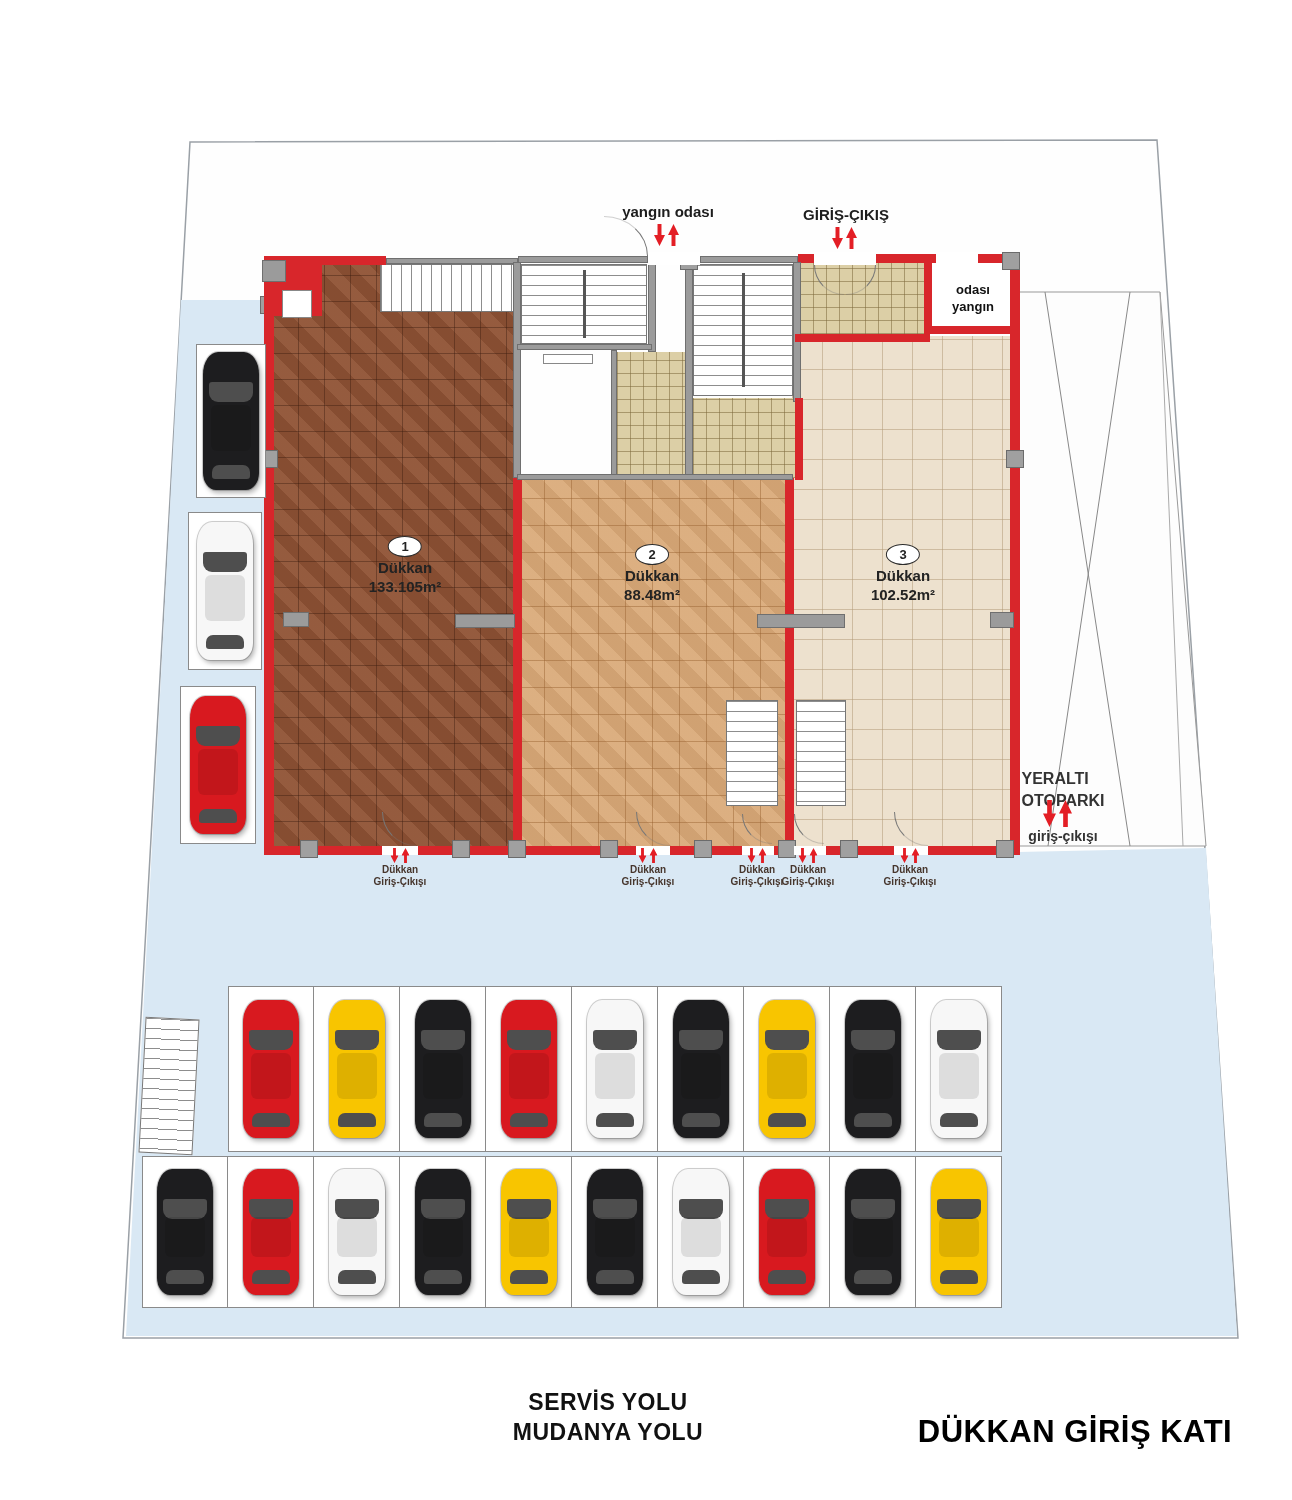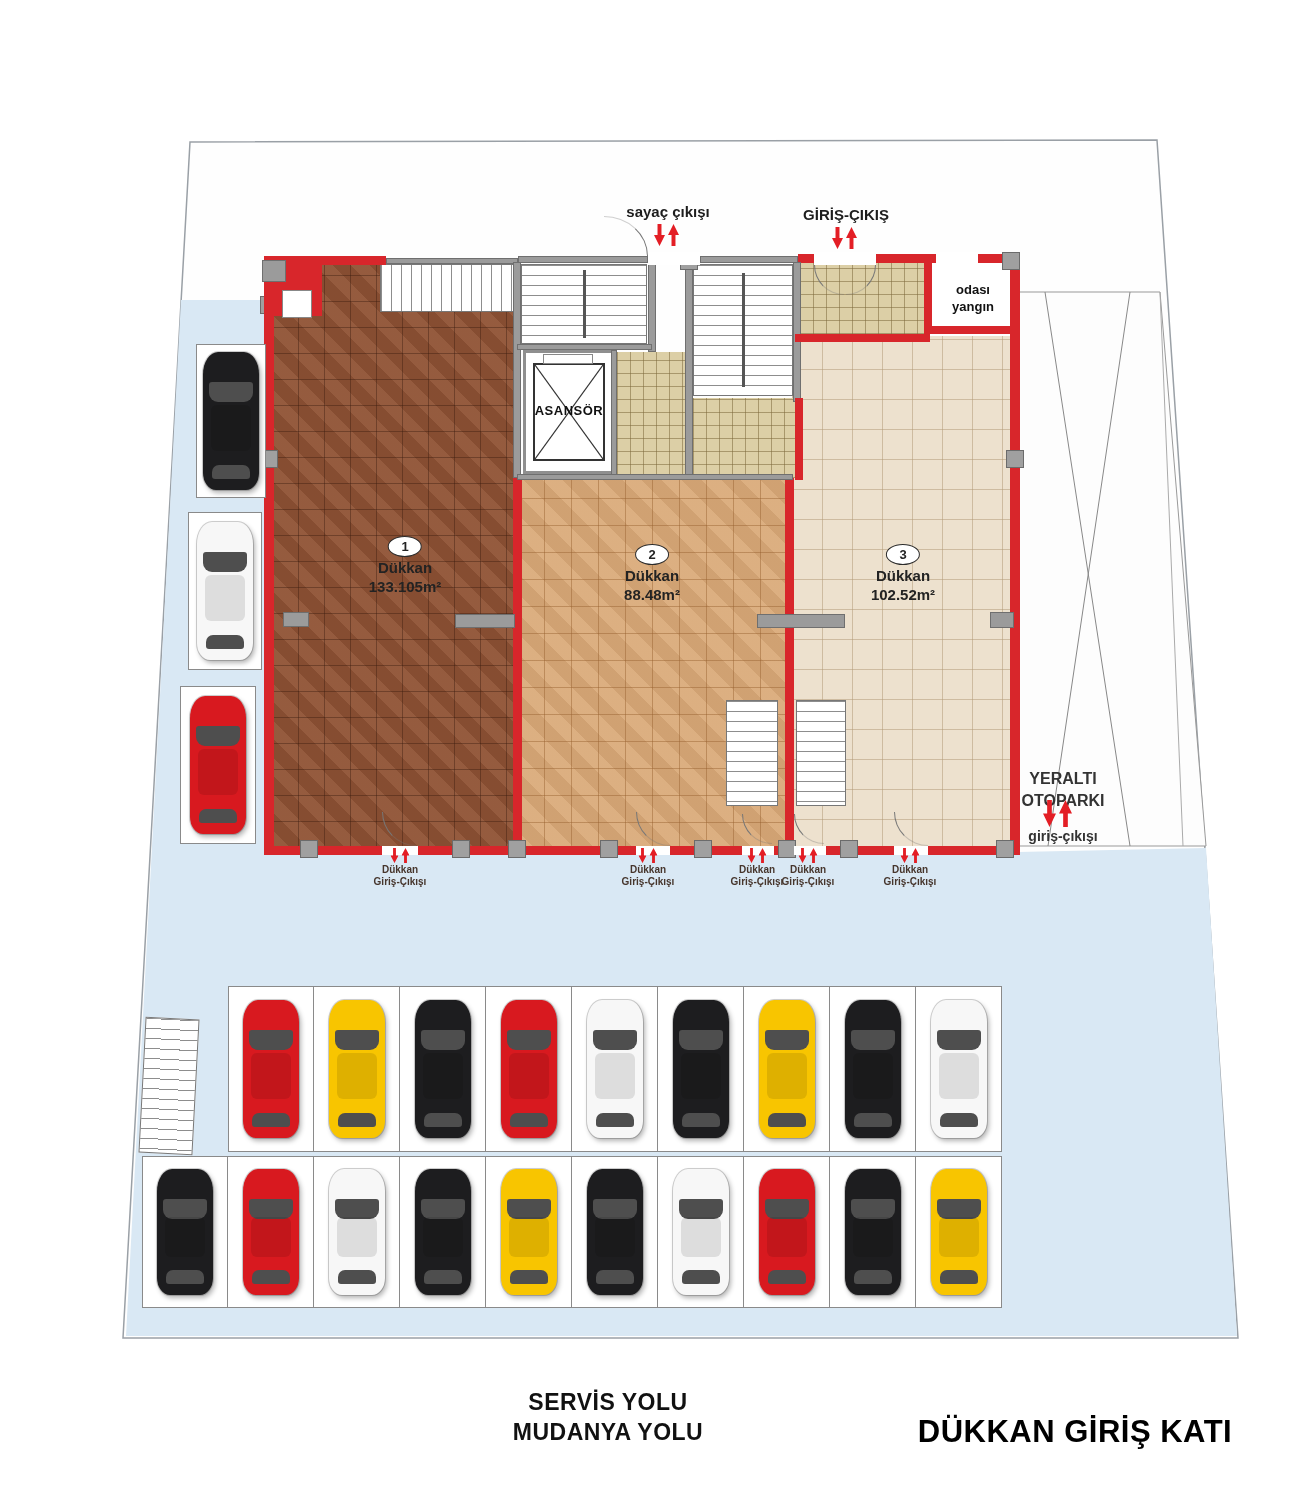--- a/index.html
+++ b/index.html
@@ -59,21 +59,21 @@
   .toplabel{transform:translateX(-50%);font-weight:bold;font-size:15px;white-space:nowrap;}
   .shoplabel{transform:translateX(-50%);text-align:center;font-weight:bold;font-size:15px;
              line-height:1.28;color:#232323;white-space:nowrap;}
   .badge{display:inline-block;width:34px;height:21px;border:1.5px solid #2b2b2b;border-radius:50%;
          background:#fff;font-size:13px;line-height:20px;text-align:center;margin-bottom:1px;}
   .room-label{transform:translateX(-50%);text-align:center;font-weight:bold;font-size:13px;
               line-height:1.3;color:#111;}
   .entr{transform:translateX(-50%);text-align:center;font-weight:bold;font-size:10px;
         line-height:1.2;color:#46352c;white-space:nowrap;}
   .entr .arrows{justify-content:center;margin:0 auto 1px;}
-  .ug{transform:translateX(-50%);text-align:center;font-weight:bold;color:#333;}
+  .ug{transform:translateX(-50%);text-align:left;font-weight:bold;color:#333;}
 
   
   .prow{display:flex;}
   .stall{width:86px;border:1px solid #8a8a8a;border-left:none;background:#fff;
          display:flex;align-items:center;justify-content:center;}
   .prow .stall:first-child{border-left:1px solid #8a8a8a;}
   .stall-v{background:#fff;border:1px solid #8a8a8a;display:flex;align-items:center;justify-content:center;}
   .car{position:relative;width:56px;height:138px;border-radius:15px 15px 13px 13px/22px 22px 17px 17px;
        outline:1px solid rgba(0,0,0,.18);box-shadow:2px 3px 5px rgba(0,0,0,.3);}
   .car .ws{position:absolute;left:6px;right:6px;top:30px;height:20px;background:#4e4e4e;
@@ -115,29 +115,20 @@
   <div class="abs steps-h" style="left:521px;top:264px;width:126px;height:80px">
       <i class="rail"></i>
     </div>
   <div class="abs steps-h" style="left:693px;top:264px;width:100px;height:132px">
       <i class="rail"></i>
     </div>
   <div class="abs steps-h" style="left:726px;top:700px;width:52px;height:106px"></div>
   <div class="abs steps-h" style="left:796px;top:700px;width:50px;height:106px"></div>
   <div class="abs steps-h" style="left:142px;top:1018px;width:54px;height:136px;transform:rotate(3deg)"></div>
 
-  <div class="abs elev" style="left:523px;top:350px;width:92px;height:124px">
-    <div class="cab">
-      <svg width="100%" height="100%" viewBox="0 0 100 100" preserveAspectRatio="none">
-        <line x1="0" y1="0" x2="100" y2="100" stroke="#333" stroke-width="1.5"></line>
-        <line x1="100" y1="0" x2="0" y2="100" stroke="#333" stroke-width="1.5"></line>
-      </svg>
-    </div>
-    <div class="lbl">ASANSÖR</div>
-  </div>
   <div class="abs room" style="left:543px;top:354px;width:50px;height:10px;z-index:3"></div>
 
   <div class="abs room" style="left:930px;top:260px;width:82px;height:66px;border:none"></div>
 
   <div class="abs w" style="left:264px;top:262px;width:10px;height:588px"></div>
   <div class="abs w" style="left:1010px;top:262px;width:10px;height:588px"></div>
   <div class="abs w" style="left:264px;top:846px;width:756px;height:9px"></div>
   <div class="abs w" style="left:264px;top:256px;width:122px;height:9px"></div>
   <div class="abs g" style="left:386px;top:258px;width:132px;height:6px"></div>
   <div class="abs g" style="left:518px;top:256px;width:130px;height:7px"></div>
@@ -193,21 +184,21 @@
   <div class="abs arc" style="left:794px;top:814px;width:30px;height:30px"></div>
   <div class="abs arc" style="left:894px;top:812px;width:34px;height:34px"></div>
 
   <div class="abs gap" style="left:648px;top:252px;width:52px;height:13px"></div>
   <div class="abs arc up" style="left:604px;top:216px;width:44px;height:40px"></div>
   <div class="abs gap" style="left:814px;top:252px;width:62px;height:13px"></div>
   <div class="abs arc" style="left:814px;top:265px;width:30px;height:30px"></div>
   <div class="abs arc up" style="left:846px;top:265px;width:30px;height:30px;transform:scaleY(-1)"></div>
   <div class="abs gap" style="left:938px;top:252px;width:40px;height:11px"></div>
 
-  <div class="abs toplabel" style="left:668px;top:203px">sayaç çıkışı</div>
+  <div class="abs toplabel" style="left:668px;top:203px">yangın odası</div>
   <div class="abs arrows" style="left:654px;top:224px">
       <i class="arr down"></i>
       <i class="arr up"></i>
     </div>
 
   <div class="abs toplabel" style="left:846px;top:206px">GİRİŞ-ÇIKIŞ</div>
   <div class="abs arrows" style="left:832px;top:227px">
       <i class="arr down"></i>
       <i class="arr up"></i>
     </div>

